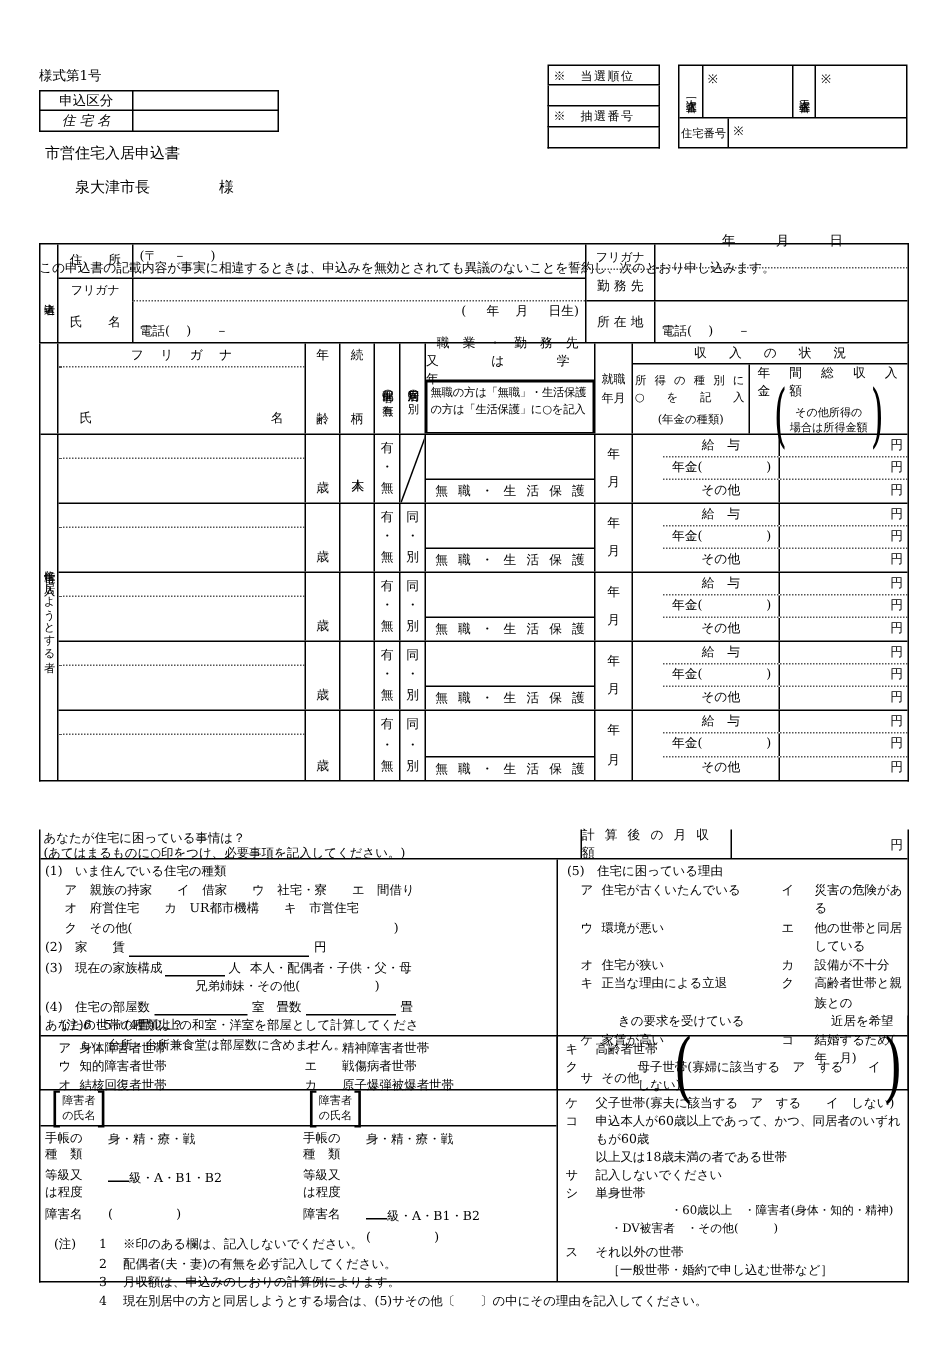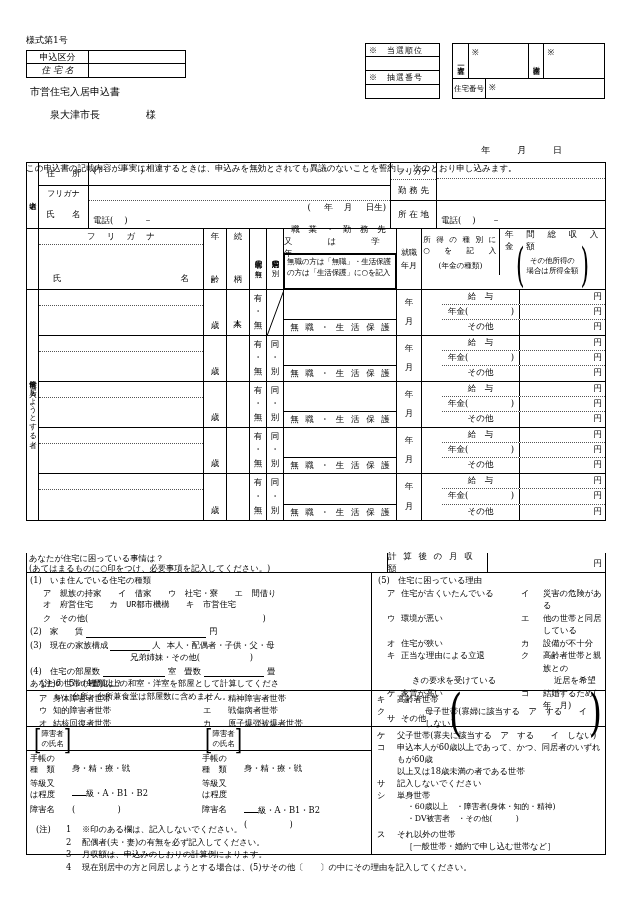--- a/index.html
+++ b/index.html
@@ -12,21 +12,21 @@
     font-size: 8.5px;
     position: relative;
     overflow: hidden;
   }
   .page { position: relative; width: 630px; height: 902px; padding: 0; }
 
   
   .b   { border: 1px solid #000; }
 
   
-  .hdr-wrap { position:absolute; left:26px; top:34px; width:580px; }
+  .hdr-wrap { position:absolute; left:26px; top:44px; width:580px; }
   .form-no { font-size:9px; margin-bottom:3px; }
   .kubun-table { width:160px; }
   .kubun-table .r { display:flex; height:14px; }
   .kubun-table .lbl { width:62px; border:1px solid #000; border-right:none;
                       display:flex; align-items:center; justify-content:center; font-size:9px; }
   .kubun-table .val { flex:1; border:1px solid #000; }
   .kubun-table .r + .r .lbl, .kubun-table .r + .r .val { border-top:none;font-style:italic; }
   .title1 { font-size:10px; margin-top:7px; margin-left:4px; }
   .title2 { font-size:10px; margin-top:9px; margin-left:24px; }
   .title2 .sama { margin-left:46px; }
@@ -173,21 +173,21 @@
   .s3-left { width:345px; border-right:1px solid #000; }
   .s3-right { flex:1; font-size:8.3px; line-height:12px; padding:2px 3px 2px 5px; }
   .s3-top { font-size:8.3px; line-height:12.5px; padding:1px 3px 0 3px; }
   .s3-names { display:flex; padding:0 3px 2px 3px; }
   .s3-names .half { width:50%; display:flex; align-items:flex-start; }
   .bracketed { display:flex; align-items:center; font-size:7.4px; line-height:9.5px; }
   .bracketed .bk { font-size:19px; line-height:0; transform:scaleY(1.45); display:inline-block; }
   .s3-det { display:flex; border-top:1px solid #000; }
   .s3-det .half { width:50%; font-size:8.3px; line-height:13.5px; padding:2px 3px; }
   .s3-det .half.b2 { border-left:none; }
-  .s3-det .lrow { display:flex; align-items:flex-end; }
+  .s3-det .lrow { display:flex; align-items:flex-start; }
   .s3-det .lrow .k { width:42px; line-height:11px; }
 
   
   .notes { position:absolute; left:36px; top:823px; width:580px; font-size:8.3px; line-height:12.5px; }
   .notes .nrow { display:flex; }
   .notes .nlbl { width:30px; }
   .notes .nnum { width:16px; }
   .notes .ntxt { flex:1; }
 </style>
 </head>
@@ -347,20 +347,21 @@
           <div class="b">無職の方は「無職」・生活保護の方は「生活保護」に○を記入</div>
         </div>
       </div>
       <div class="c-emp">
         <div class="h-emp">
           <span>就職</span>
           <span>年月</span>
         </div>
       </div>
       <div style="flex:1; display:flex; flex-direction:column;">
+        <div class="h-inc-top">収 入 の 状 況</div>
         <div class="h-inc-bot">
           <div class="h-inc-a">
             <div class="l">所 得 の 種 別 に</div>
             <div class="l">○ 　を 　記 　入</div>
             <div style="margin-top:4px;">(年金の種類)</div>
           </div>
           <div class="h-inc-b">
             <div class="l1">年 間 総 収 入 金 額</div>
             <div class="paren">
               <span class="pz">(</span>
@@ -617,21 +618,21 @@
         <div>(あてはまるものに○印をつけ、必要事項を記入してください。)</div>
       </div>
       <div class="r">計 算 後 の 月 収 額</div>
       <div class="v">円</div>
     </div>
 
     <div class="s2-body">
       <div class="s2-left">
         <div>(1)　いま住んでいる住宅の種類</div>
         <div style="padding-left:13px;">ア　親族の持家　　イ　借家　　ウ　社宅・寮　　エ　間借り</div>
-        <div style="padding-left:13px;font-family:Liberation Mono, monospace;">オ　府営住宅　　カ　UR都市機構　　キ　市営住宅</div>
+        <div style="padding-left:13px;">オ　府営住宅　　カ　UR都市機構　　キ　市営住宅</div>
         <div style="padding-left:13px;">ク　その他(　　　　　　　　　　　　　　　　　　　　　)</div>
 
         <div style="display:flex;align-items:flex-end;margin-top:1px;">
           <span>(2)　家　　賃</span>
           <span class="u" style="width:120px;height:11px;margin:0 3px;"></span>
           <span>円</span>
         </div>
 
         <div style="display:flex;align-items:flex-end;margin-top:1px;">
           <span>(3)　現在の家族構成</span>
@@ -829,21 +830,21 @@
           <div style="flex:1;">以上又は18歳未満の者である世帯</div>
         </div>
         <div style="display:flex;">
           <div style="width:20px;">サ</div>
           <div style="flex:1;">記入しないでください</div>
         </div>
         <div style="display:flex;">
           <div style="width:20px;">シ</div>
           <div style="flex:1;">単身世帯</div>
         </div>
-        <div style="display:flex;">
+        <div style="display:flex;gap:40px;">
           <div style="width:20px;"></div>
           <div style="flex:1;padding-left:10px;font-size:7.8px;">・60歳以上　・障害者(身体・知的・精神)</div>
         </div>
         <div style="display:flex;">
           <div style="width:20px;"></div>
           <div style="flex:1;padding-left:10px;font-size:7.8px;">・DV被害者　・その他(　　　)</div>
         </div>
         <div style="display:flex;margin-top:3px;">
           <div style="width:20px;">ス</div>
           <div style="flex:1;">それ以外の世帯</div>

